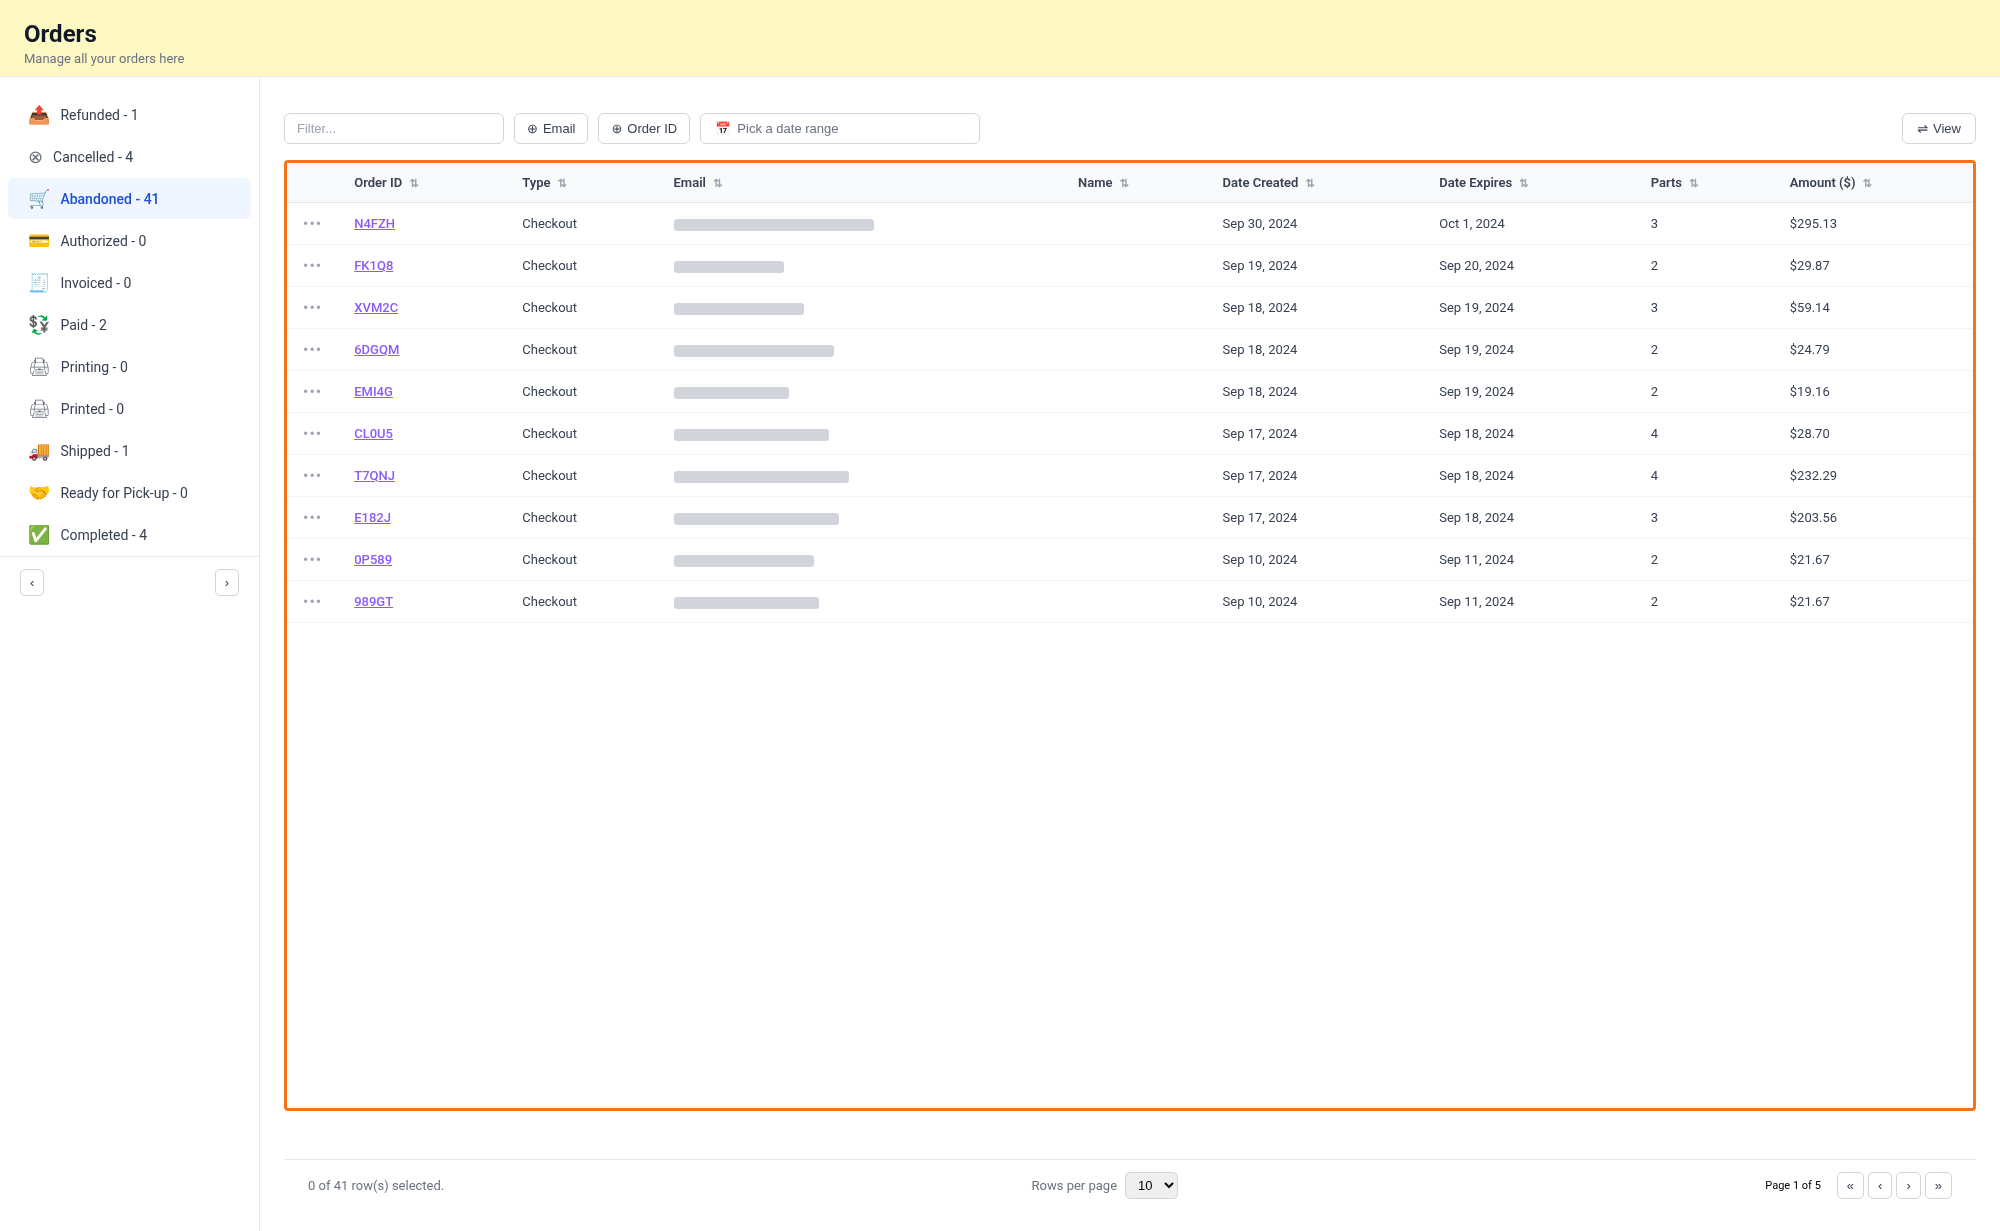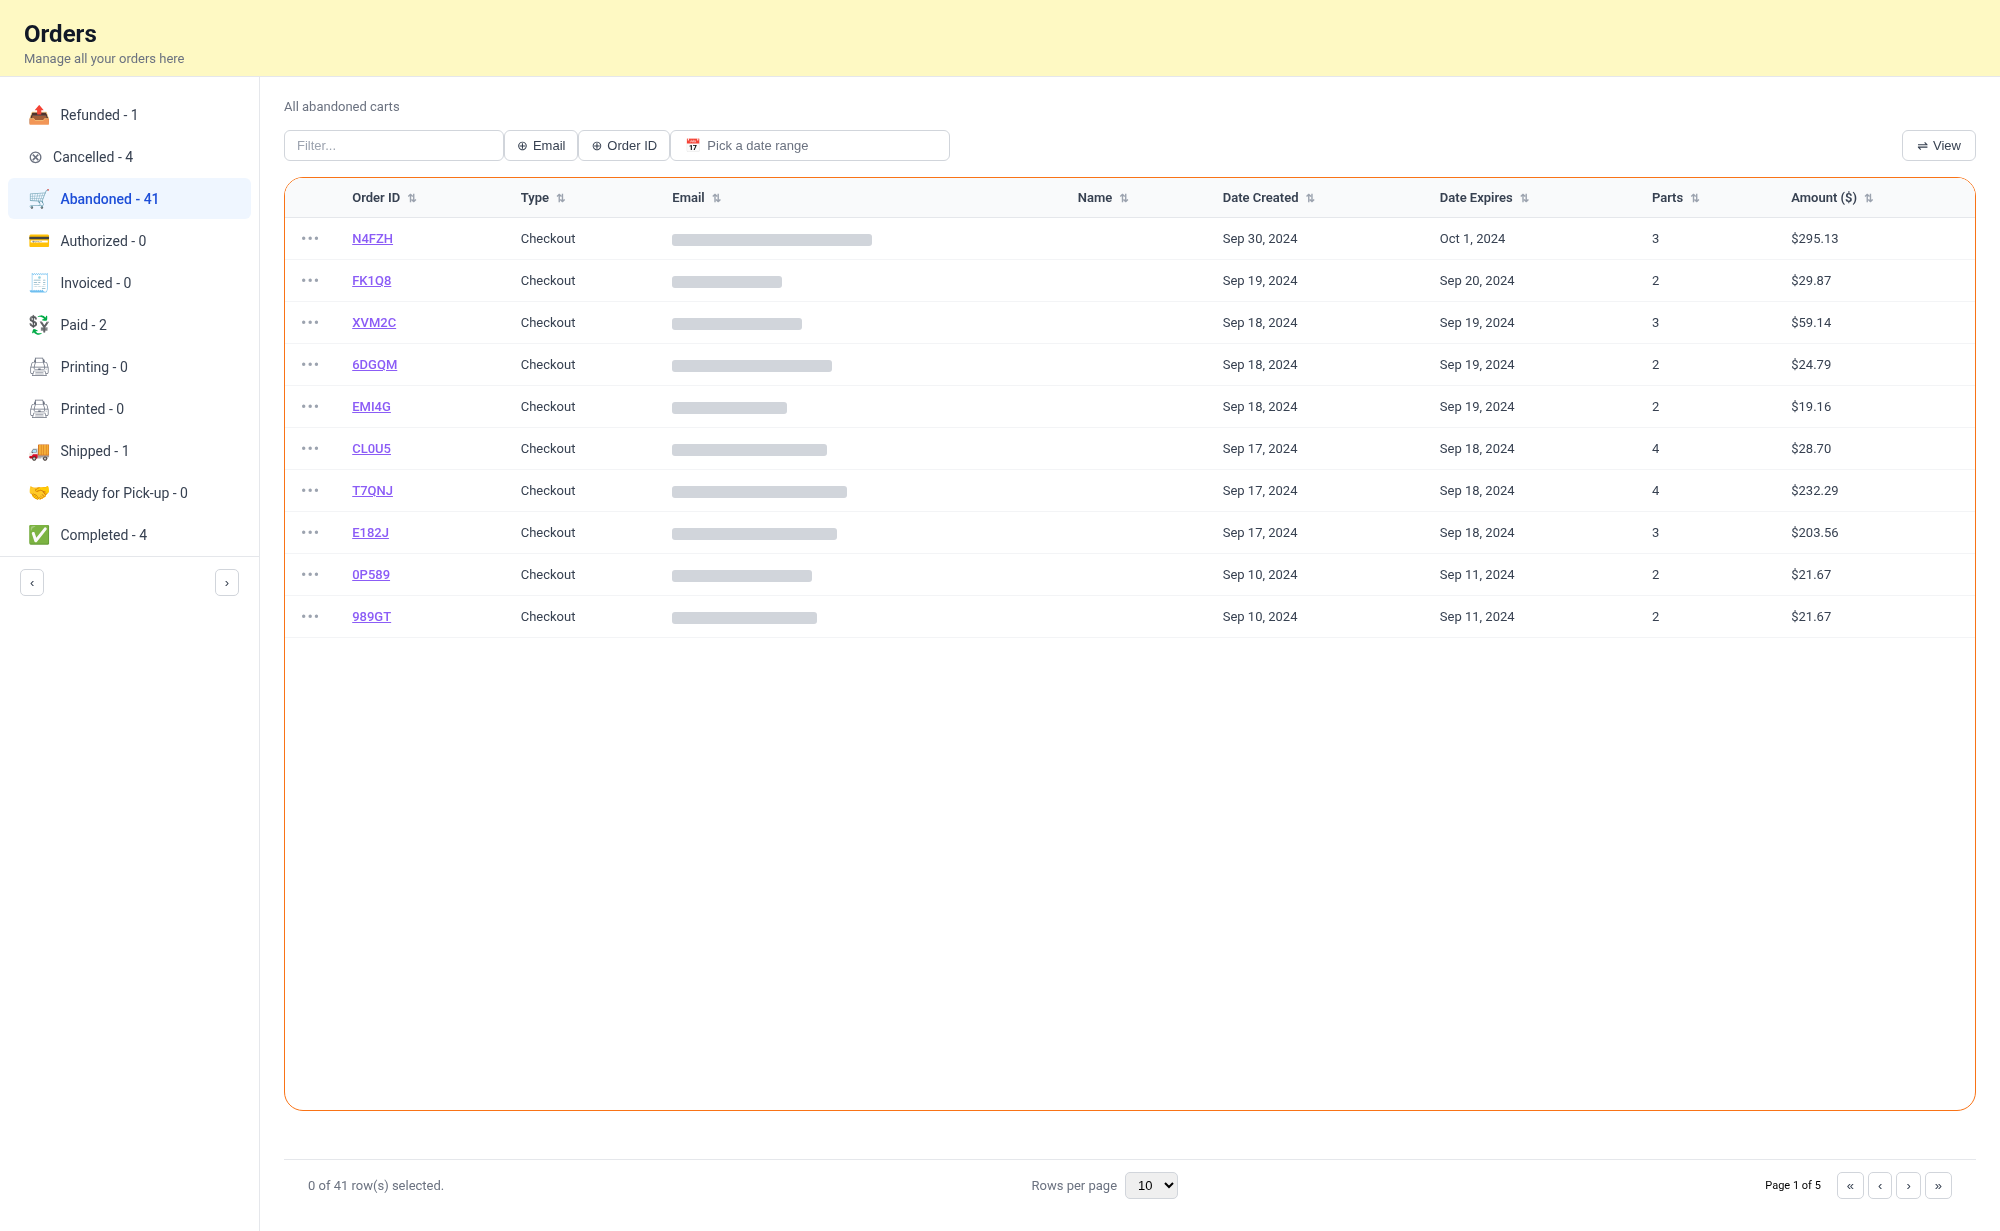--- a/index.html
+++ b/index.html
@@ -14,27 +14,27 @@
     .sidebar-item.active { background: #eff6ff; }
     .sidebar-item-left { display: flex; align-items: center; gap: 10px; }
     .sidebar-item-label { font-size: 14px; color: #374151; }
     .sidebar-item.active .sidebar-item-label { color: #1d4ed8; font-weight: 500; }
     .sidebar-icon { font-size: 18px; color: #6b7280; }
     .sidebar-item.active .sidebar-icon { color: #1d4ed8; }
     .content-area { flex: 1; display: flex; flex-direction: column; overflow: hidden; padding: 20px 24px; }
     .content-header { margin-bottom: 16px; }
     .content-title { font-size: 20px; font-weight: 700; color: #111827; }
     .content-subtitle { font-size: 13px; color: #6b7280; margin-top: 2px; }
-    .toolbar { display: flex; align-items: center; margin-bottom: 16px; }
+    .toolbar { display: flex; align-items: center; gap: 10px; margin-bottom: 16px; }
     .filter-input { border: 1px solid #d1d5db; border-radius: 6px; padding: 7px 12px; font-size: 13px; width: 220px; outline: none; color: #374151; }
     .filter-input::placeholder { color: #9ca3af; }
     .toolbar-btn { display: flex; align-items: center; gap: 5px; border: 1px solid #d1d5db; background: #fff; border-radius: 6px; padding: 7px 12px; font-size: 13px; cursor: pointer; color: #374151; }
     .date-range-btn { display: flex; align-items: center; gap: 6px; border: 1px solid #d1d5db; background: #fff; border-radius: 6px; padding: 7px 14px; font-size: 13px; cursor: pointer; color: #6b7280; flex: 1; max-width: 280px; }
     .view-btn { margin-left: auto; display: flex; align-items: center; gap: 5px; border: 1px solid #d1d5db; background: #fff; border-radius: 6px; padding: 7px 14px; font-size: 13px; cursor: pointer; color: #374151; }
-    .table-container { flex: 1; overflow: auto; border: 1px solid #f97316; border-radius: 19px; }
+    .table-container { flex: 1; overflow: auto; border: 3px solid #f97316; border-radius: 4px; }
     table { width: 100%; border-collapse: collapse; background: #fff; }
     thead tr { background: #f9fafb; border-bottom: 1px solid #e5e7eb; }
     th { padding: 12px 16px; text-align: left; font-size: 13px; font-weight: 600; color: #374151; white-space: nowrap; cursor: pointer; user-select: none; }
     th .sort-icon { display: inline-block; margin-left: 4px; color: #9ca3af; font-size: 11px; }
     tbody tr { border-bottom: 1px solid #f3f4f6; }
     td { padding: 11px 16px; font-size: 13px; color: #374151; vertical-align: middle; }
     .order-id-link { color: #8b5cf6; text-decoration: underline; cursor: pointer; font-weight: 500; }
     .row-menu { color: #9ca3af; cursor: pointer; font-size: 16px; letter-spacing: 1px; }
     .blurred-text { display: inline-block; background: #d1d5db; border-radius: 3px; height: 12px; vertical-align: middle; }
     .footer { display: flex; align-items: center; justify-content: space-between; padding: 12px 24px; border-top: 1px solid #e5e7eb; background: #fff; font-size: 13px; color: #6b7280; margin-top: 48px; }
@@ -126,21 +126,20 @@
       </div>
 
       <div style="display:flex;justify-content:space-between;padding:12px 20px;border-top:1px solid #e5e7eb;margin-top:auto;">
         <button class="page-btn">‹</button>
         <button class="page-btn">›</button>
       </div>
     </div>
 
     <div class="content-area">
       <div class="content-header">
-        <div class="content-subtitle">All abandoned carts</div>
       </div>
 
       <div class="toolbar">
         <input class="filter-input" type="text" placeholder="Filter..." style="">
         <button class="toolbar-btn">
           <span>⊕</span>
           <span>Email</span>
         </button>
         <button class="toolbar-btn">
           <span>⊕</span>

